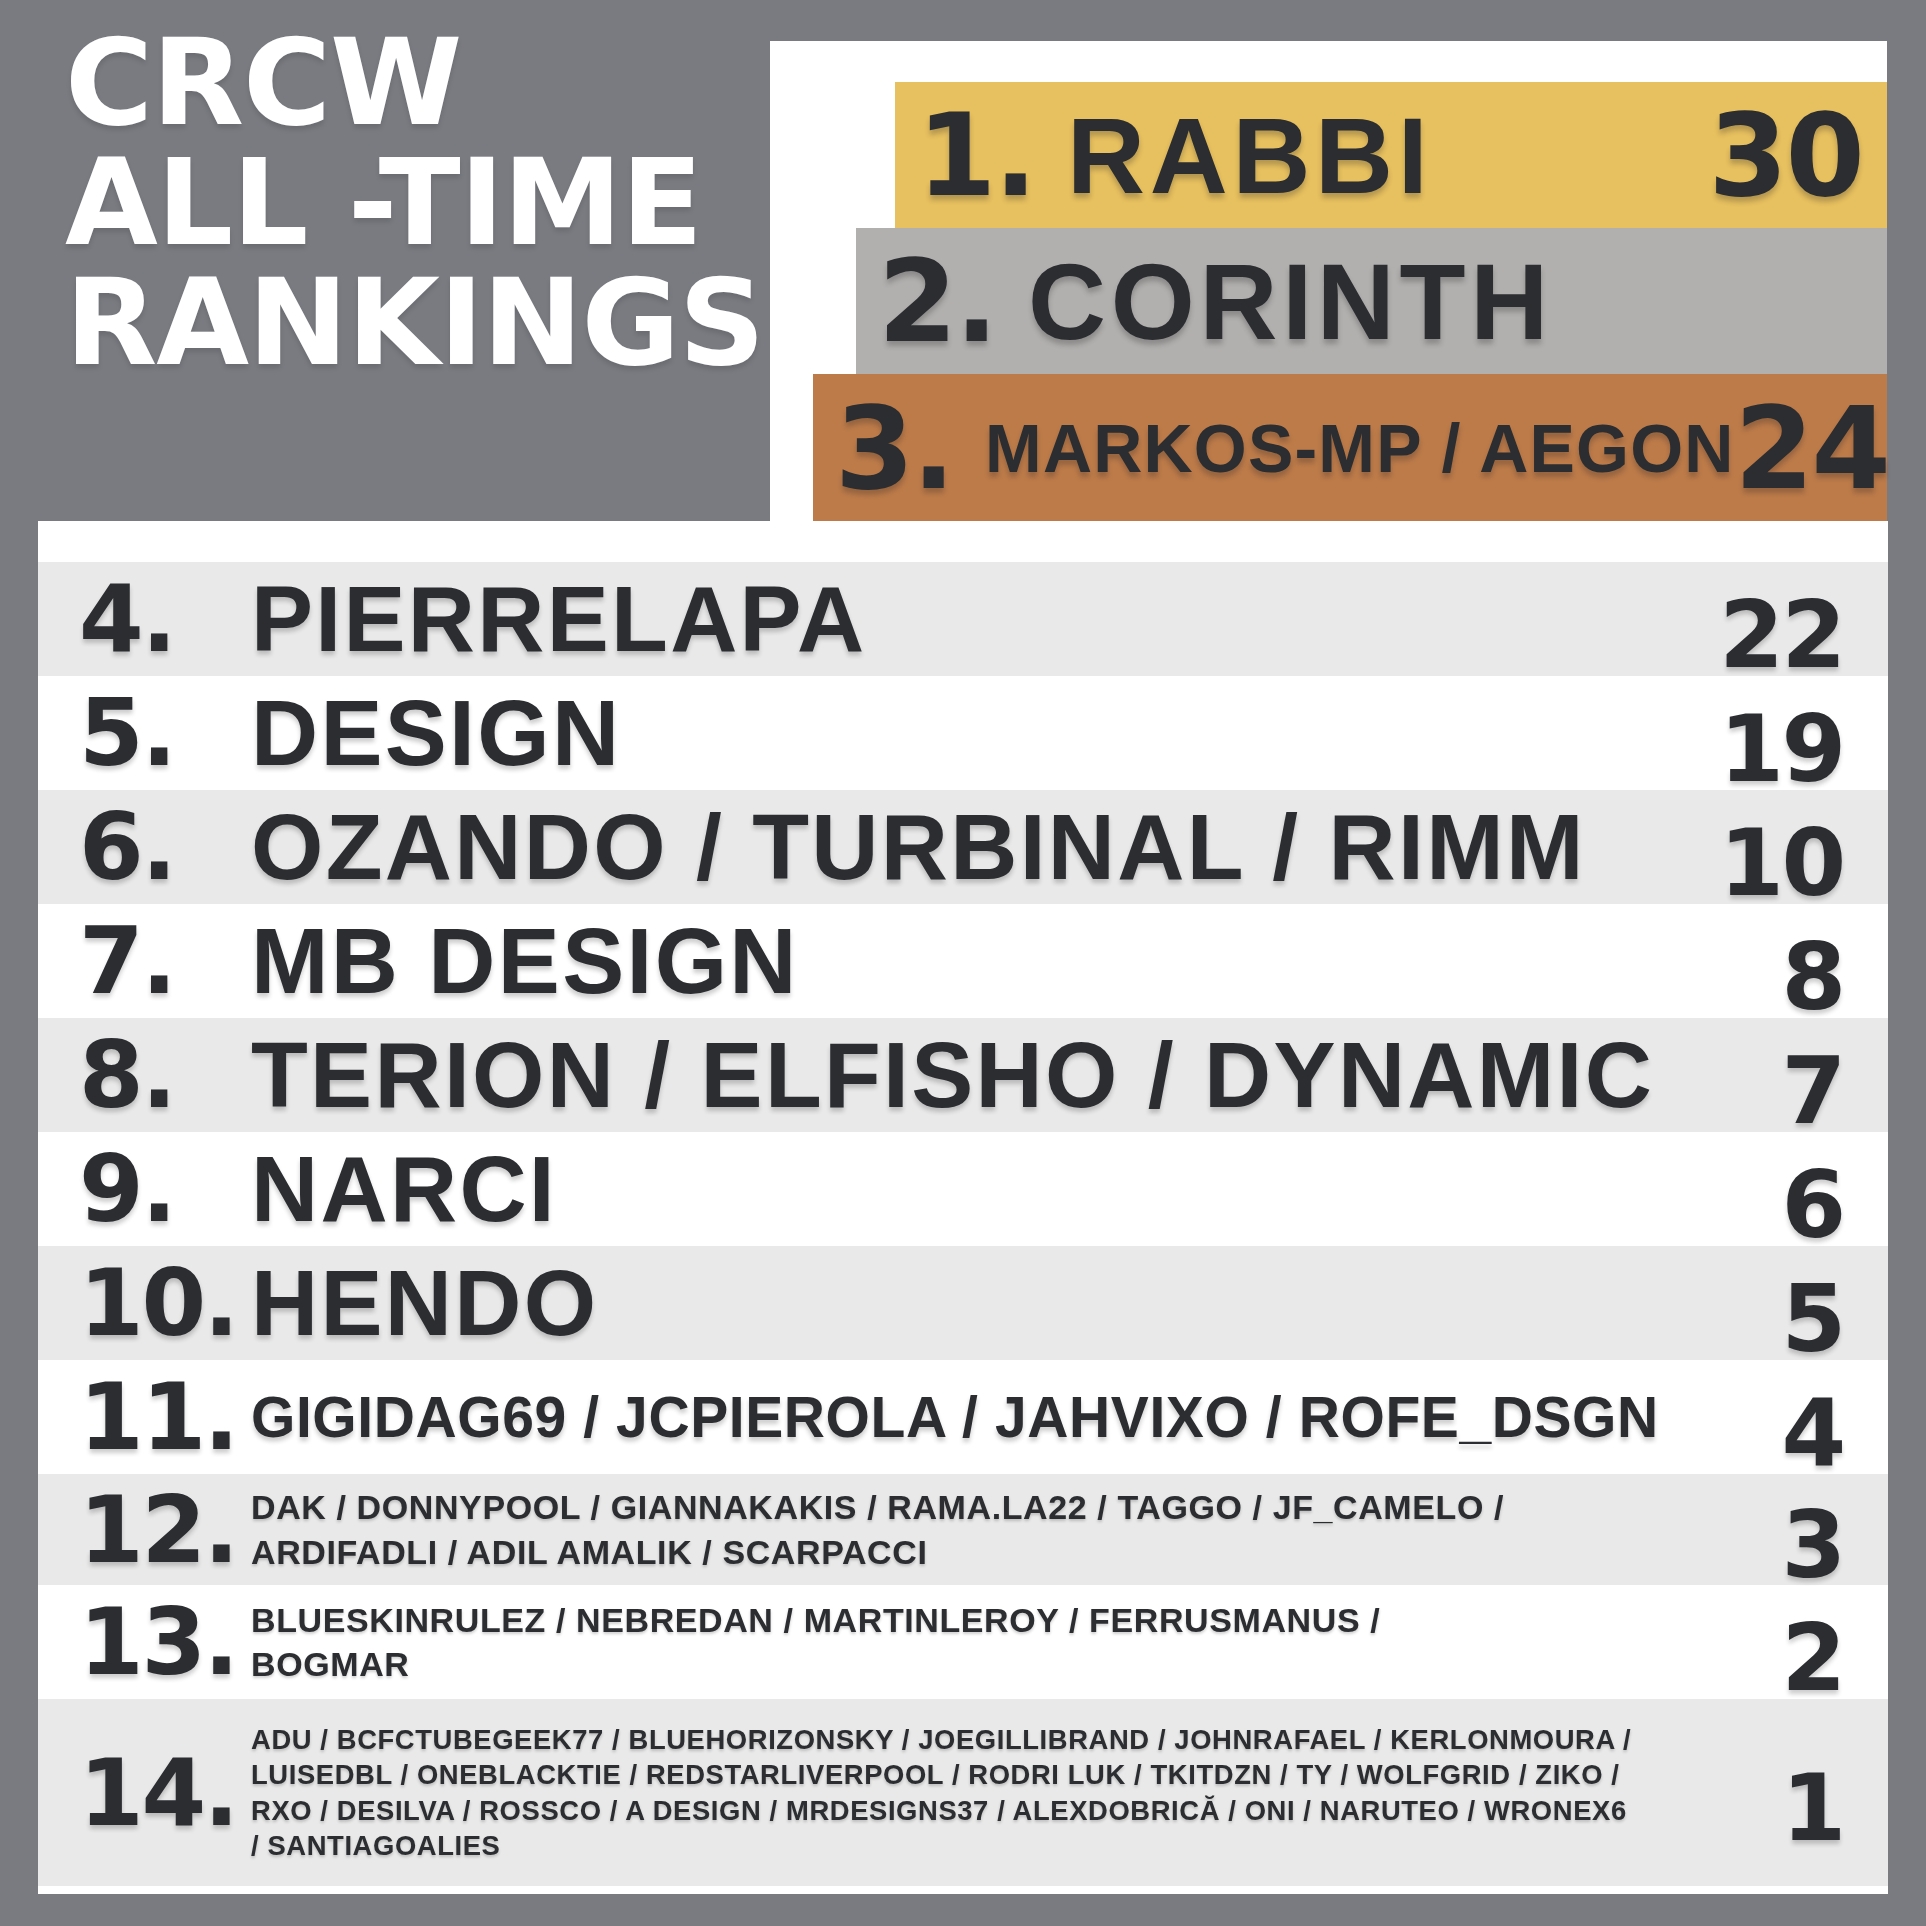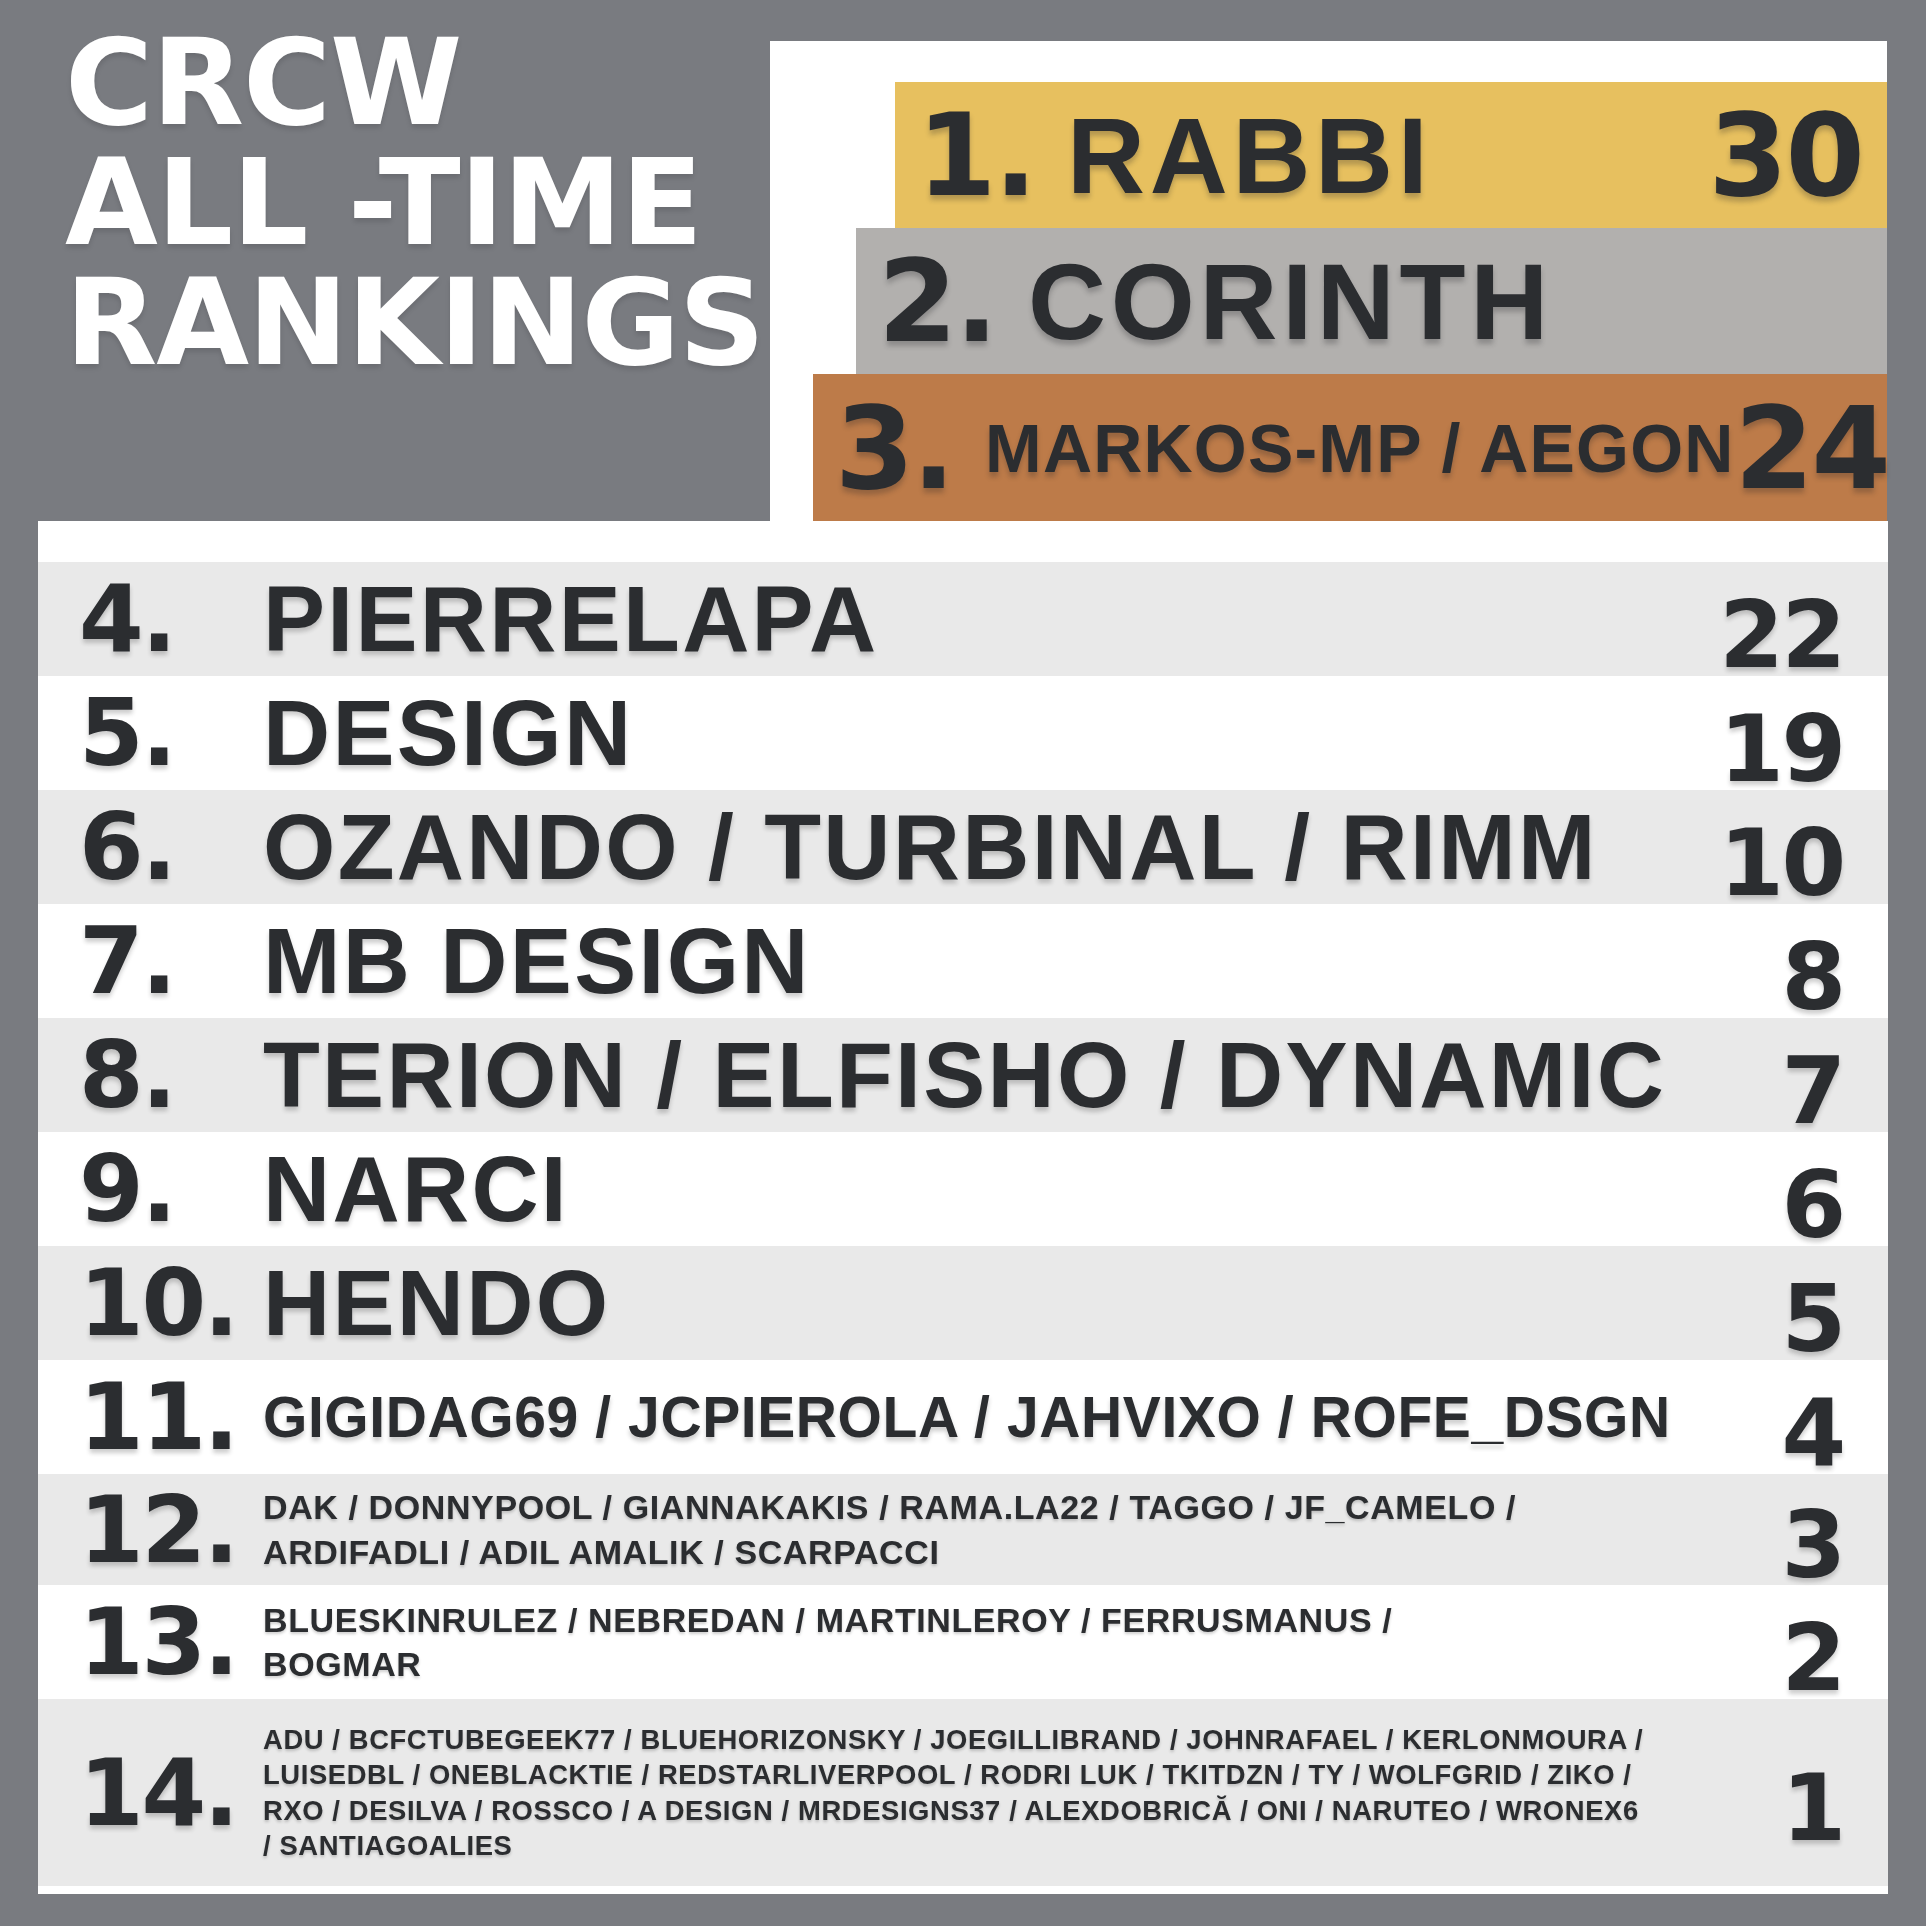--- a/index.html
+++ b/index.html
@@ -33,21 +33,21 @@
   .bar .sc { font-weight:bold; font-size:114px; letter-spacing:-2.3px; margin-left:auto;
              text-shadow:0 4.7px 5.8px rgba(30,32,34,0.25); }
 
   
   .row { display:flex; align-items:center; height:114px; padding:0 44px 0 41px; background:#FFFFFF; }
   .row.g { background:#E9E9E9; }
   .row .rk { width:172px; flex-shrink:0; font-weight:bold; font-size:93px; letter-spacing:-2.3px;
              text-shadow:0 4.1px 4.7px rgba(30,32,34,0.22); }
   .row .nm { flex:1; min-width:0; font-family:"Liberation Sans", sans-serif; font-weight:bold;
              font-size:93px; letter-spacing:2.3px; white-space:pre-line;
-             text-shadow:0 4.1px 4.7px rgba(30,32,34,0.22);margin-left:12px; }
+             text-shadow:0 4.1px 4.7px rgba(30,32,34,0.22); }
   .row .sc { flex-shrink:0; min-width:140px; text-align:right; font-weight:bold; font-size:93px;
              letter-spacing:-2.3px; text-shadow:0 4.1px 4.7px rgba(30,32,34,0.22);margin-top:31px; }
   .r12 { height:111px; }
   .r14 { height:187px; }
   .r11 .nm { font-size:57px; letter-spacing:0.6px; }
   .r12 .nm, .r13 .nm { font-size:34px; line-height:1.3; letter-spacing:0.6px;
              text-shadow:0 2.3px 2.9px rgba(30,32,34,0.22); }
   .r14 .nm { font-size:27.4px; line-height:1.28; letter-spacing:0.6px;
              text-shadow:0 2.3px 2.9px rgba(30,32,34,0.22); }
 </style>

